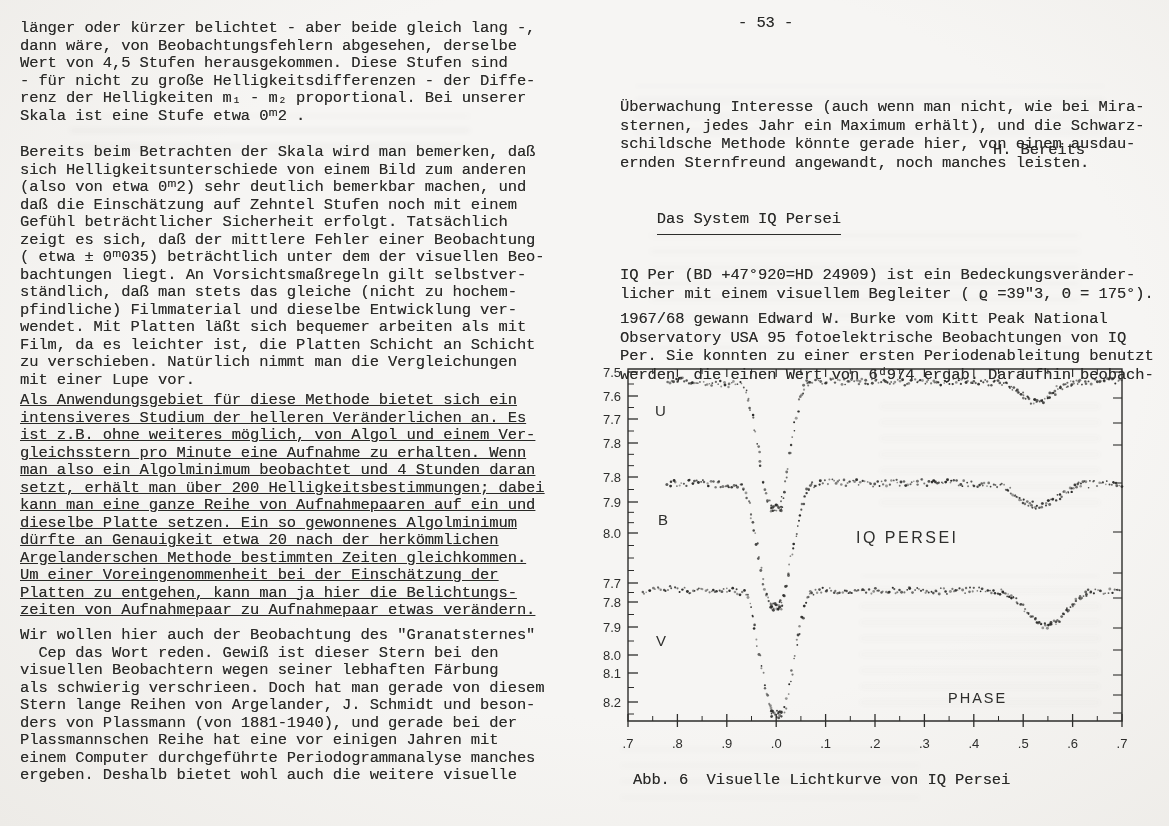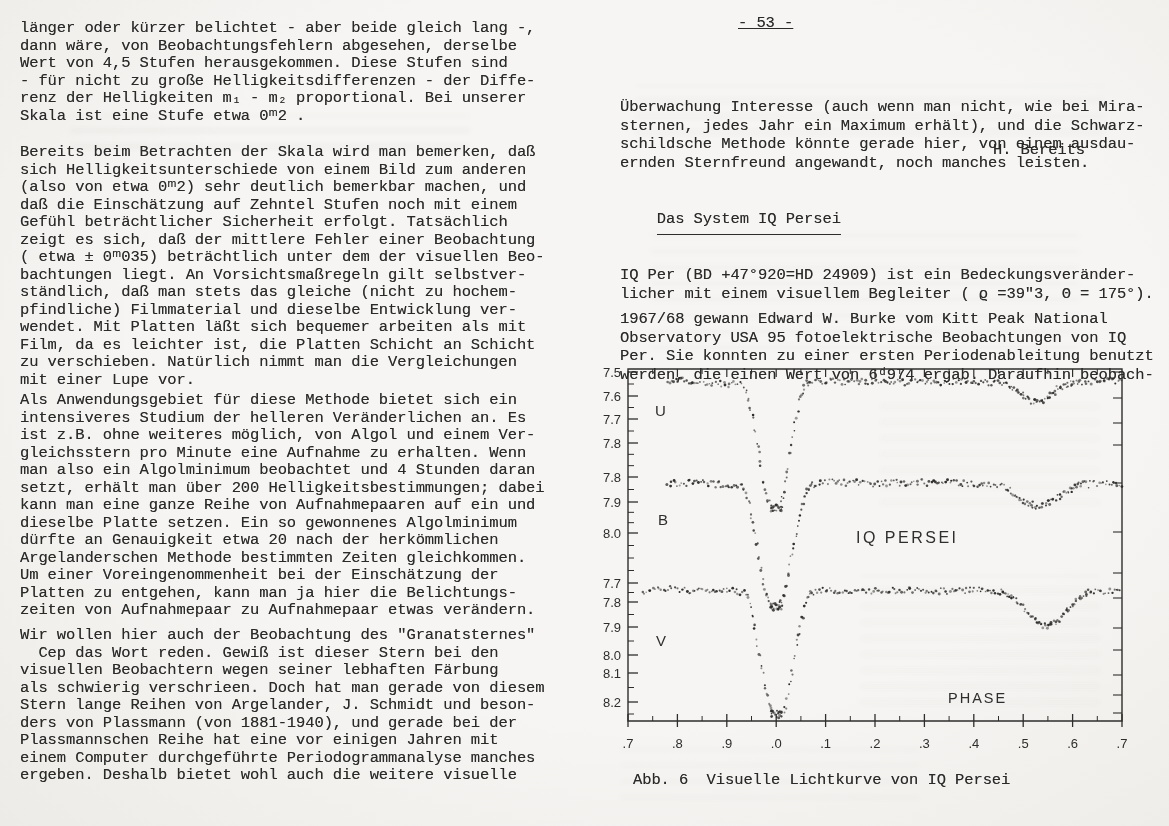--- a/index.html
+++ b/index.html
@@ -54,21 +54,21 @@
 Gefühl beträchtlicher Sicherheit erfolgt. Tatsächlich
 zeigt es sich, daß der mittlere Fehler einer Beobachtung
 ( etwa ± 0ᵐ035) beträchtlich unter dem der visuellen Beo-
 bachtungen liegt. An Vorsichtsmaßregeln gilt selbstver-
 ständlich, daß man stets das gleiche (nicht zu hochem-
 pfindliche) Filmmaterial und dieselbe Entwicklung ver-
 wendet. Mit Platten läßt sich bequemer arbeiten als mit
 Film, da es leichter ist, die Platten Schicht an Schicht
 zu verschieben. Natürlich nimmt man die Vergleichungen
 mit einer Lupe vor.</div>
-  <div class="mono-block" style="left:20px;top:392px;">Als Anwendungsgebiet für diese Methode bietet sich ein
+  <div class="mono-block" style="left:20px;top:392px;text-decoration:underline;">Als Anwendungsgebiet für diese Methode bietet sich ein
 intensiveres Studium der helleren Veränderlichen an. Es
 ist z.B. ohne weiteres möglich, von Algol und einem Ver-
 gleichsstern pro Minute eine Aufnahme zu erhalten. Wenn
 man also ein Algolminimum beobachtet und 4 Stunden daran
 setzt, erhält man über 200 Helligkeitsbestimmungen; dabei
 kann man eine ganze Reihe von Aufnahmepaaren auf ein und
 dieselbe Platte setzen. Ein so gewonnenes Algolminimum
 dürfte an Genauigkeit etwa 20 nach der herkömmlichen
 Argelanderschen Methode bestimmten Zeiten gleichkommen.
 Um einer Voreingenommenheit bei der Einschätzung der
@@ -79,21 +79,21 @@
 visuellen Beobachtern wegen seiner lebhaften Färbung
 als schwierig verschrieen. Doch hat man gerade von diesem
 Stern lange Reihen von Argelander, J. Schmidt und beson-
 ders von Plassmann (von 1881-1940), und gerade bei der
 Plassmannschen Reihe hat eine vor einigen Jahren mit
 einem Computer durchgeführte Periodogrammanalyse manches
 ergeben. Deshalb bietet wohl auch die weitere visuelle</div>
 </div>
 
 <div>
-  <div class="mono-block pagenum" style="left:738px;top:15px;text-decoration:underline;">- 53 -</div>
+  <div class="mono-block pagenum" style="left:738px;top:15px;">- 53 -</div>
 
   <div class="mono-block rc" style="left:620px;top:54px;">Überwachung Interesse (auch wenn man nicht, wie bei Mira-
 sternen, jedes Jahr ein Maximum erhält), und die Schwarz-
 schildsche Methode könnte gerade hier, von einem ausdau-
 ernden Sternfreund angewandt, noch manches leisten.</div>
 
   <div class="mono-block" style="left:993px;top:142px;">H. Bereits</div>
 
   <div class="mono-block" style="left:620px;top:193px;">
     <span class="heading">Das System IQ Persei</span>

